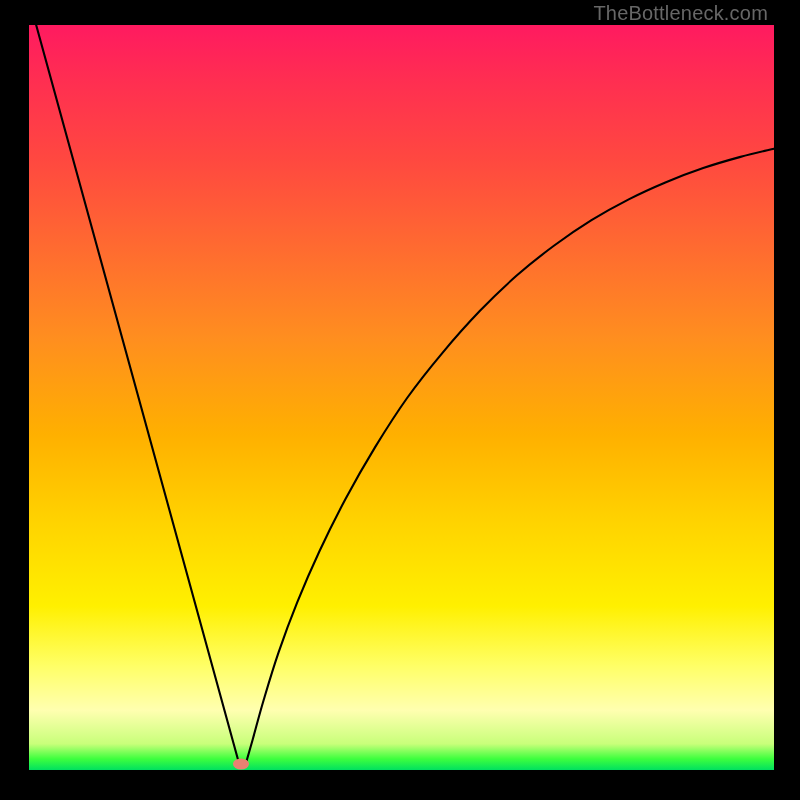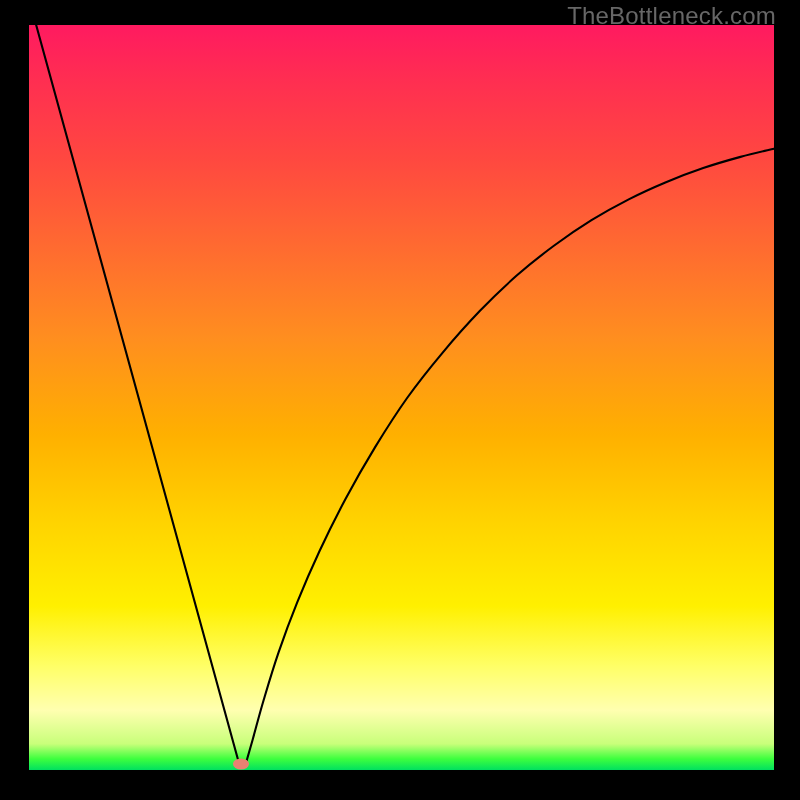--- a/index.html
+++ b/index.html
@@ -12,23 +12,23 @@
   }
   .frame {
     position: relative;
     width: 800px;
     height: 800px;
     background: #000;
   }
   .watermark {
     position: absolute;
     top: 2px;
-    right: 24px;
+    right: 32px;
     font-family: Arial, Helvetica, sans-serif;
-    font-size: 24px;
+    font-size: 20px;
     color: #676767;
     letter-spacing: 0.2px;
     z-index: 10;
   }
   .plot-wrap {
     position: absolute;
     left: 29px;
     top: 25px;
     width: 745px;
     height: 745px;

